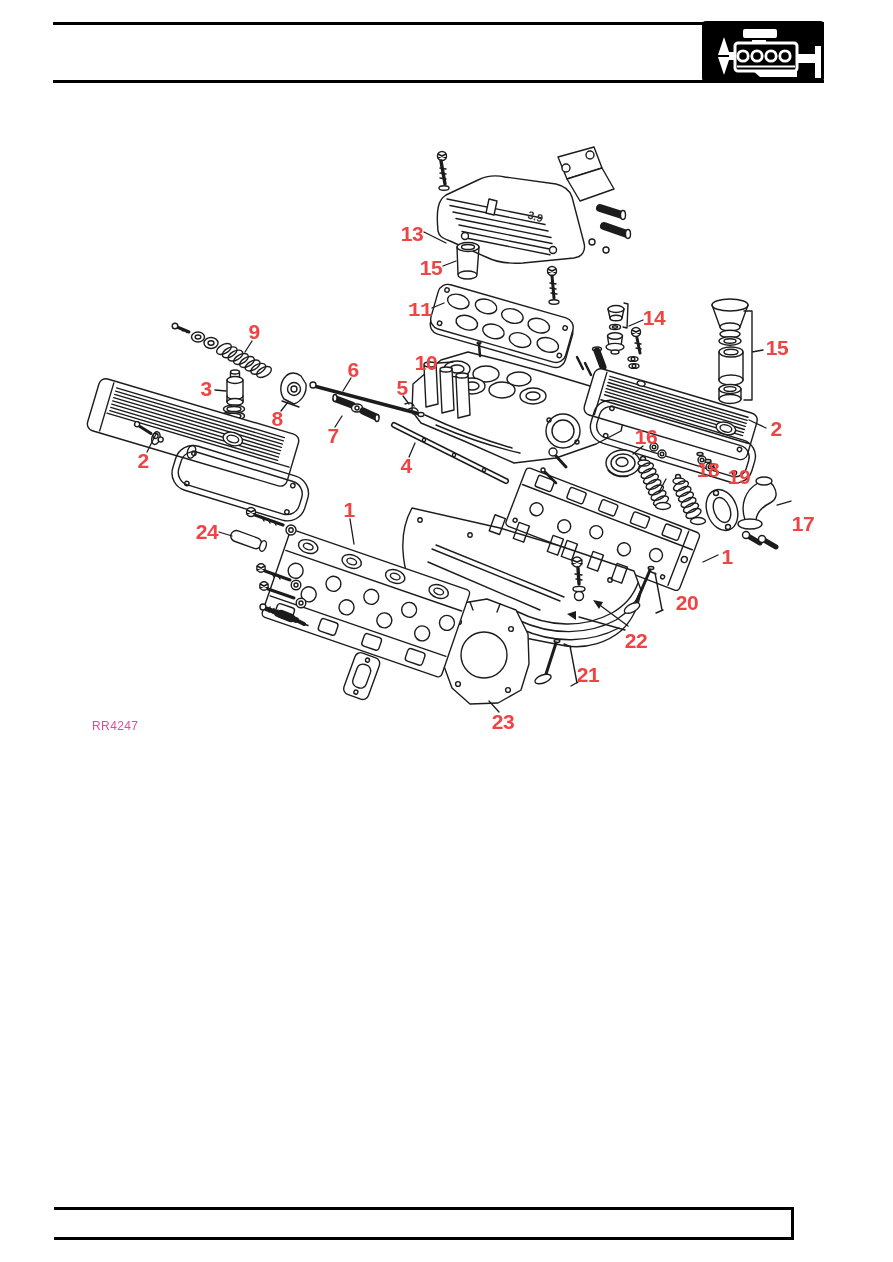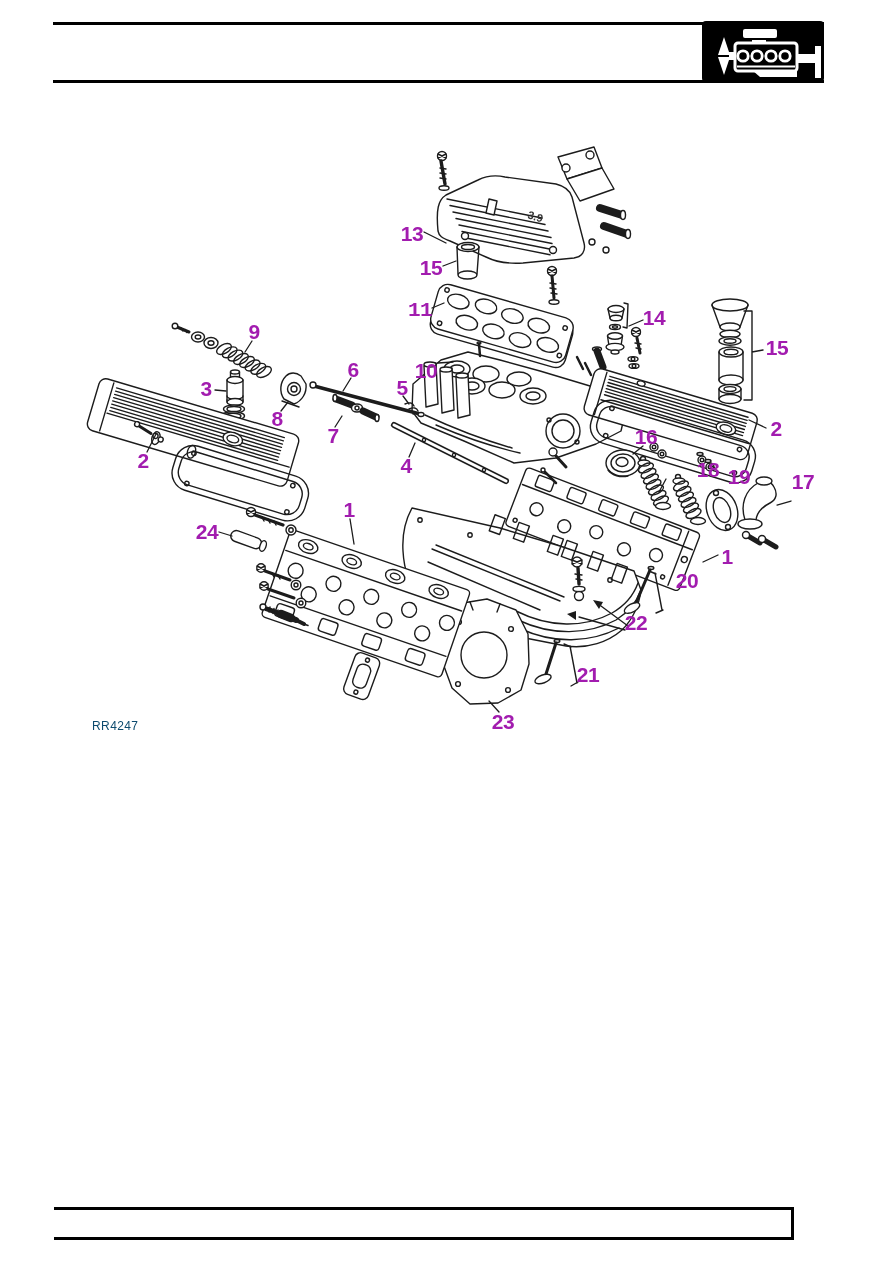--- a/index.html
+++ b/index.html
@@ -2,23 +2,23 @@
 <html><head>
 <meta charset="utf-8">
 <style>
   html,body{margin:0;padding:0;background:#e8e8e8;}
   .page{position:relative;width:893px;height:1262px;background:#ffffff;overflow:hidden;
         font-family:"Liberation Sans",sans-serif;}
   .rule{position:absolute;background:#000;}
   .icon-box{position:absolute;left:702px;top:21px;width:122px;height:61px;}
   .art{position:absolute;left:0;top:0;}
   .co{position:absolute;transform:translate(-50%,-50%);font:700 21px "Liberation Sans",sans-serif;
-      color:#a21caf;letter-spacing:-0.5px;white-space:nowrap;}
+      color:#ef4444;letter-spacing:-0.5px;white-space:nowrap;}
   .figcode{position:absolute;left:92px;top:719px;font:400 12px "Liberation Sans",sans-serif;
-      color:#0c4a6e;letter-spacing:0.4px;}
+      color:#ec4899;letter-spacing:0.4px;}
 </style>
 </head>
 <body>
 
 <div class="page">
 
   <div class="rule" style="left:53px;top:22px;width:771px;height:3px;"></div>
   <div class="rule" style="left:53px;top:80px;width:771px;height:3px;"></div>
 
   <svg class="icon-box" viewBox="0 0 122 61">
@@ -516,33 +516,33 @@
   <div class="co" style="left:727px;top:557px;">1</div>
   <div class="co" style="left:143px;top:461px;">2</div>
   <div class="co" style="left:776px;top:429px;">2</div>
   <div class="co" style="left:206px;top:389px;">3</div>
   <div class="co" style="left:406px;top:466px;">4</div>
   <div class="co" style="left:402px;top:388px;">5</div>
   <div class="co" style="left:353px;top:370px;">6</div>
   <div class="co" style="left:333px;top:436px;">7</div>
   <div class="co" style="left:277px;top:419px;">8</div>
   <div class="co" style="left:254px;top:332px;">9</div>
-  <div class="co" style="left:426px;top:363px;margin-top:8px;">10</div>
+  <div class="co" style="left:426px;top:363px;">10</div>
   <div class="co" style="left:420px;top:310px;font-family:Liberation Mono, monospace;">11</div>
   <div class="co" style="left:431px;top:268px;">15</div>
   <div class="co" style="left:412px;top:234px;">13</div>
   <div class="co" style="left:654px;top:318px;">14</div>
   <div class="co" style="left:777px;top:348px;">15</div>
   <div class="co" style="left:646px;top:437px;">16</div>
-  <div class="co" style="left:803px;top:482px;">17</div>
+  <div class="co" style="left:803px;top:524px;">17</div>
   <div class="co" style="left:672px;top:470px;margin-left:36px;">18</div>
   <div class="co" style="left:739px;top:477px;">19</div>
-  <div class="co" style="left:673px;top:581px;padding-left:28px;">20</div>
+  <div class="co" style="left:673px;top:603px;padding-left:28px;">20</div>
   <div class="co" style="left:588px;top:675px;">21</div>
-  <div class="co" style="left:636px;top:623px;">22</div>
+  <div class="co" style="left:636px;top:641px;">22</div>
   <div class="co" style="left:503px;top:722px;">23</div>
   <div class="co" style="left:207px;top:532px;">24</div>
 
   <div class="figcode">RR4247</div>
 
   <div class="rule" style="left:54px;top:1207px;width:740px;height:3px;"></div>
   <div class="rule" style="left:54px;top:1237px;width:740px;height:3px;"></div>
   <div class="rule" style="left:791px;top:1207px;width:3px;height:33px;"></div>
 
 </div>

